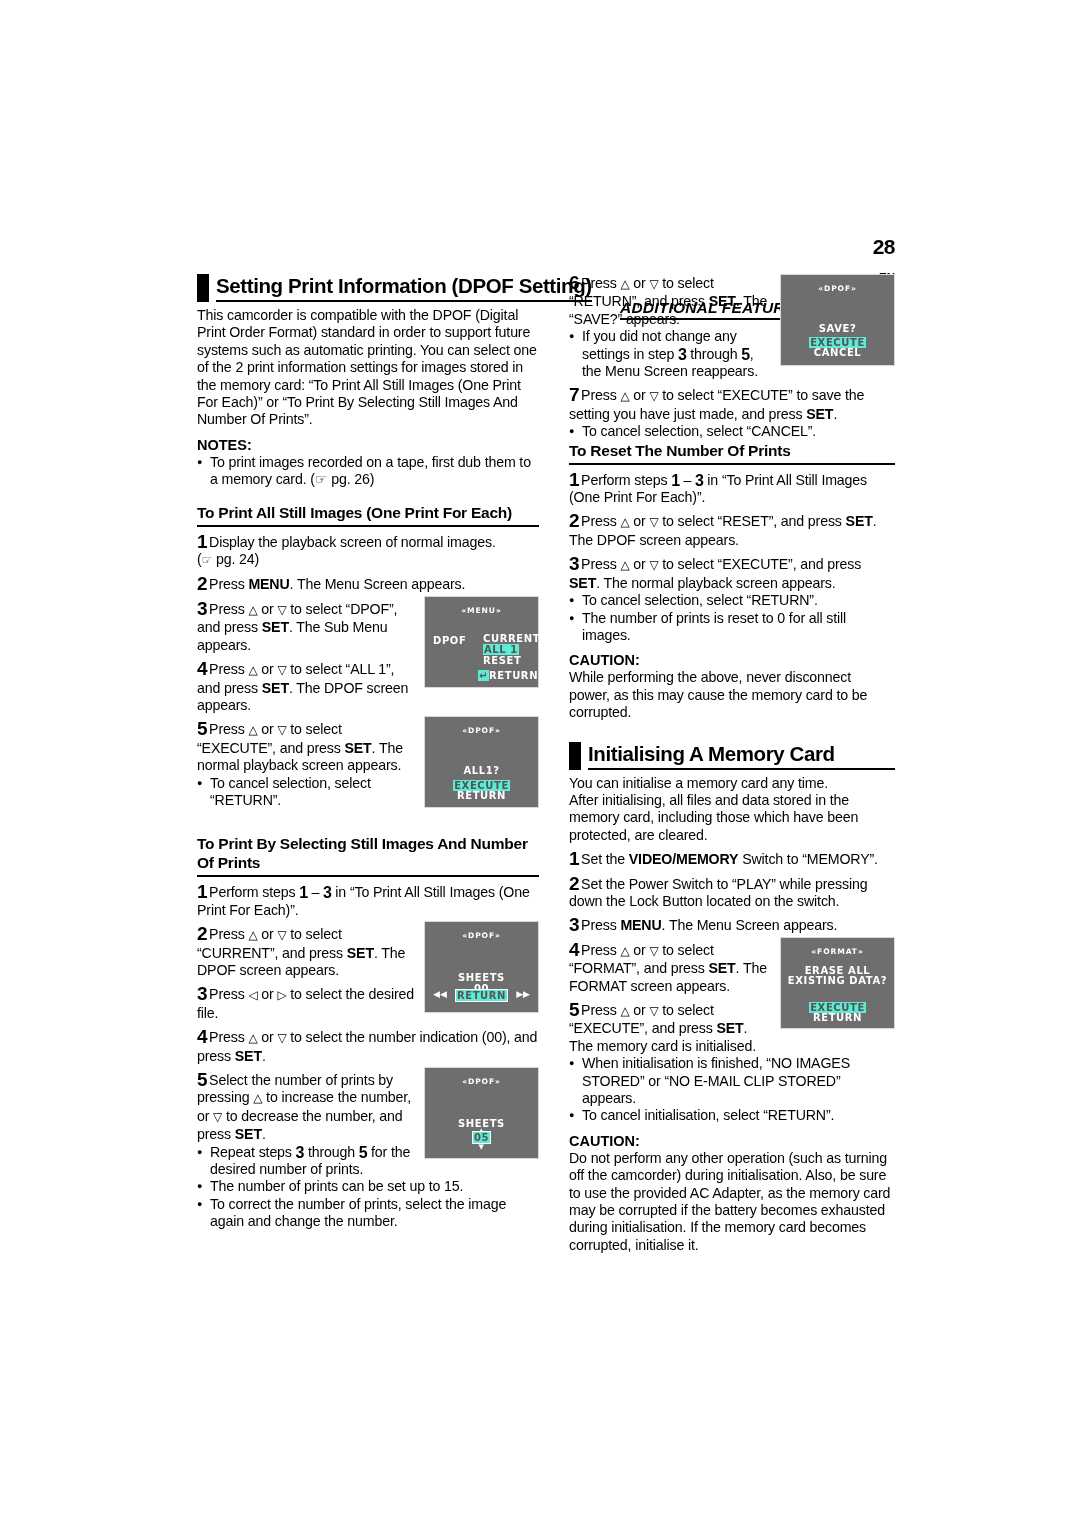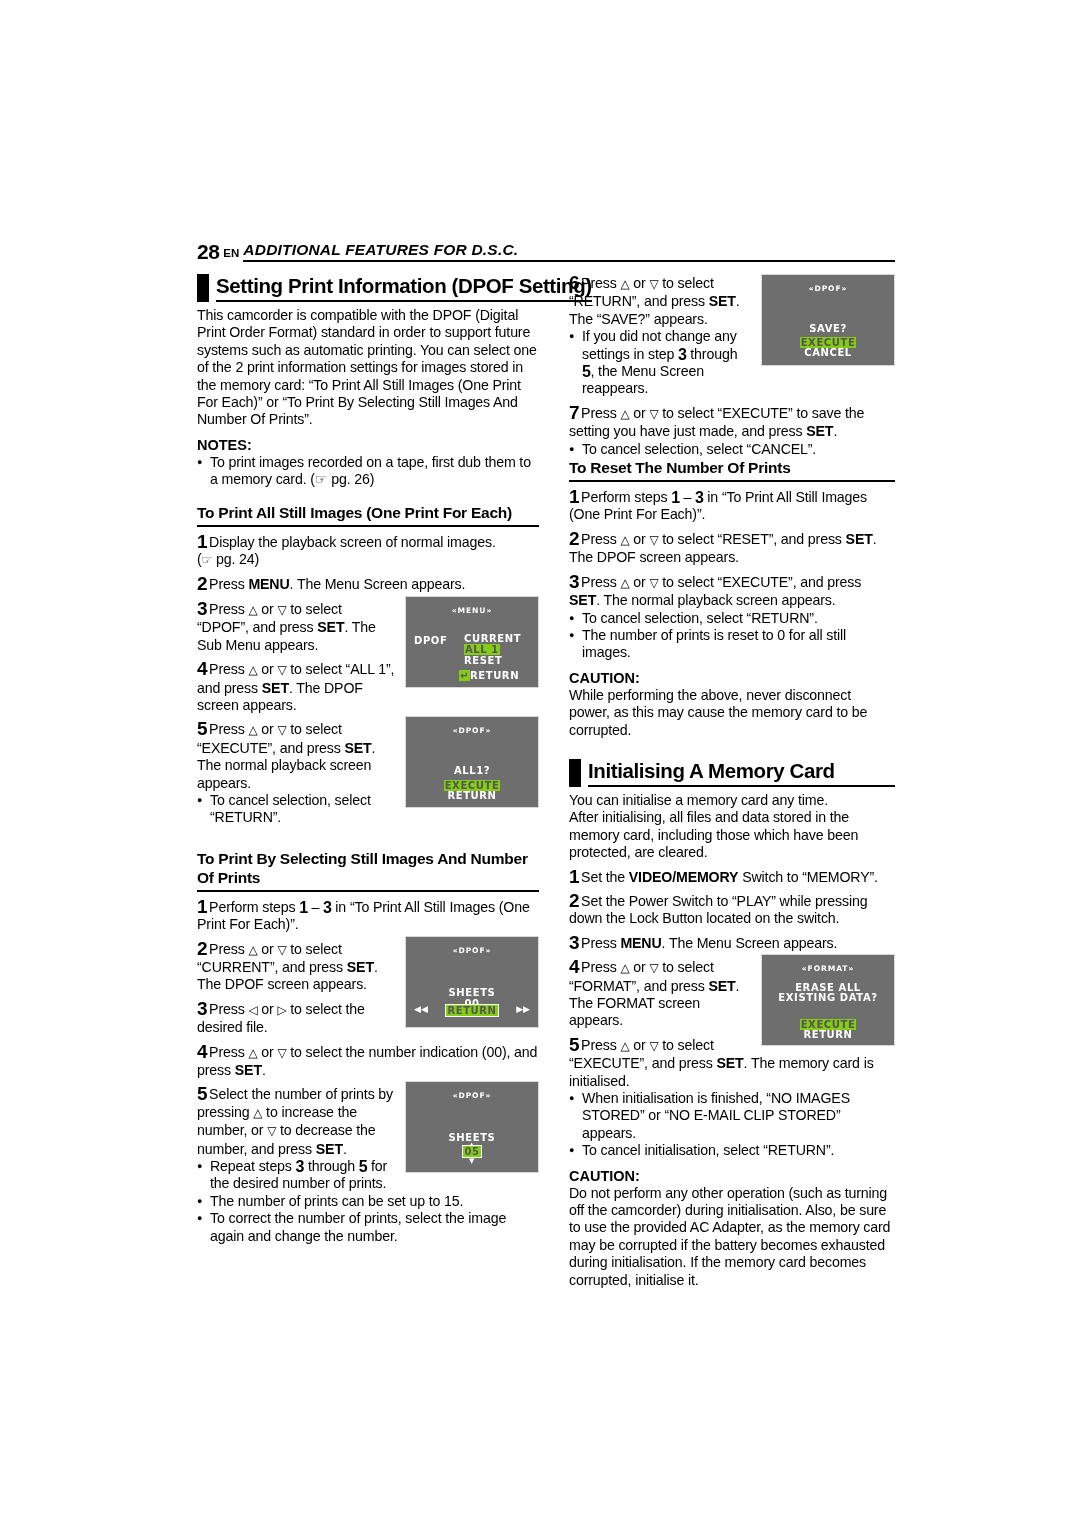--- a/index.html
+++ b/index.html
@@ -19,22 +19,23 @@
     position: absolute;
     left: 197px;
     top: 236px;
     width: 698px;
   }
 
   
   .runhead {
     display: flex;
     align-items: flex-end;
-    gap: 4px;
+    gap: 13px;
     height: 26px;
+    flex-direction: column;
   }
   .runhead .pageno {
     font-weight: bold;
     font-size: 21px;
     line-height: 21px;
     letter-spacing: -0.5px;
   }
   .runhead .en {
     font-weight: bold;
     font-size: 11.5px;
@@ -163,21 +164,21 @@
   }
 
   
   .shot {
     float: right;
     background: #6e6e6e;
     border: 1.6px solid #d9d9d9;
     color: #ffffff;
     position: relative;
     font-family: "DejaVu Sans", sans-serif;
-    width: 134px;
+    width: 115px;
     height: 92px;
     margin: 2px 0 4px 8px;
     box-sizing: border-box;
   }
   .shot .title {
     position: absolute;
     left: 0; right: 0;
     top: 9px;
     text-align: center;
     font-size: 7.6px;
@@ -186,21 +187,21 @@
   }
   .shot .ln {
     position: absolute;
     text-align: center;
     font-size: 10px;
     letter-spacing: 0.6px;
     font-weight: bold;
   }
   .shot .ctr { left: 0; right: 0; }
   .inv {
-    background: #84cc16;
+    background: #5eead4;
     color: #555555;
     padding: 0 1px;
     margin-top: 28px;
   }
   .boxed {
     border: 1px solid #ffffff;
     padding: 0 1px;
   }
   .arr {
     position: absolute;

